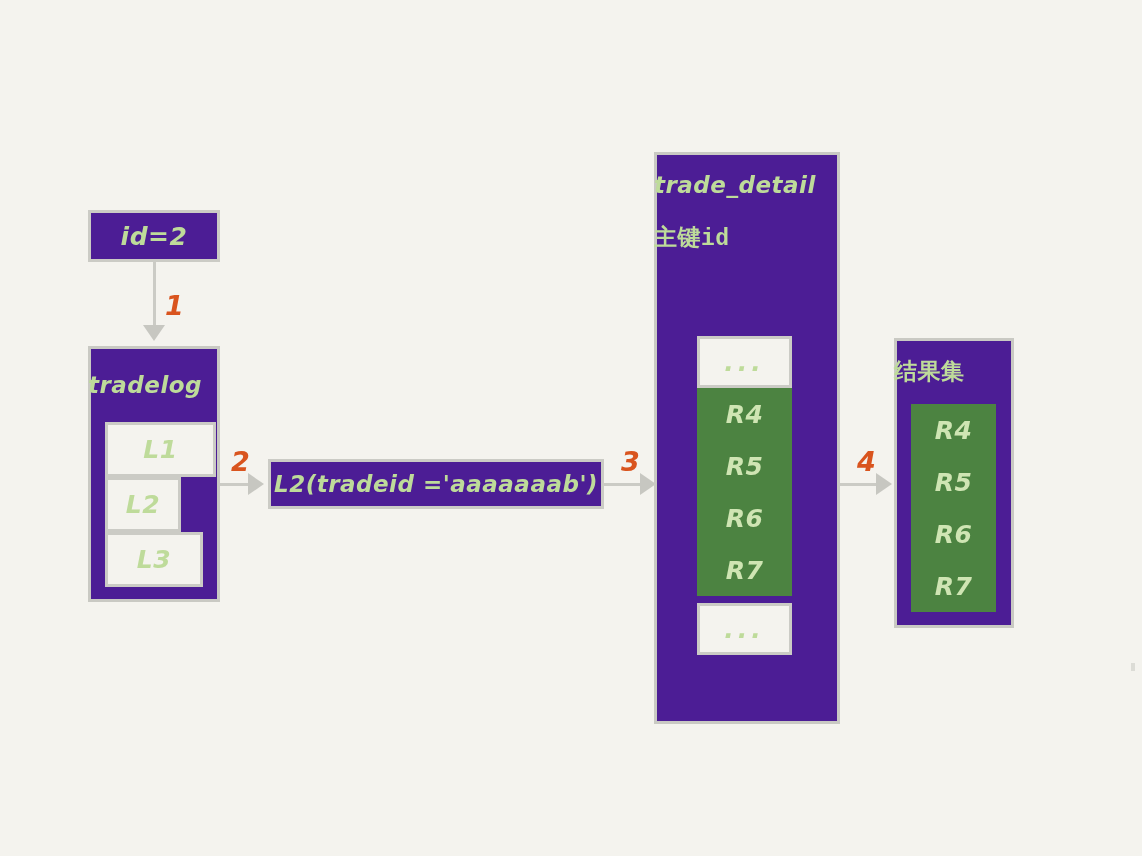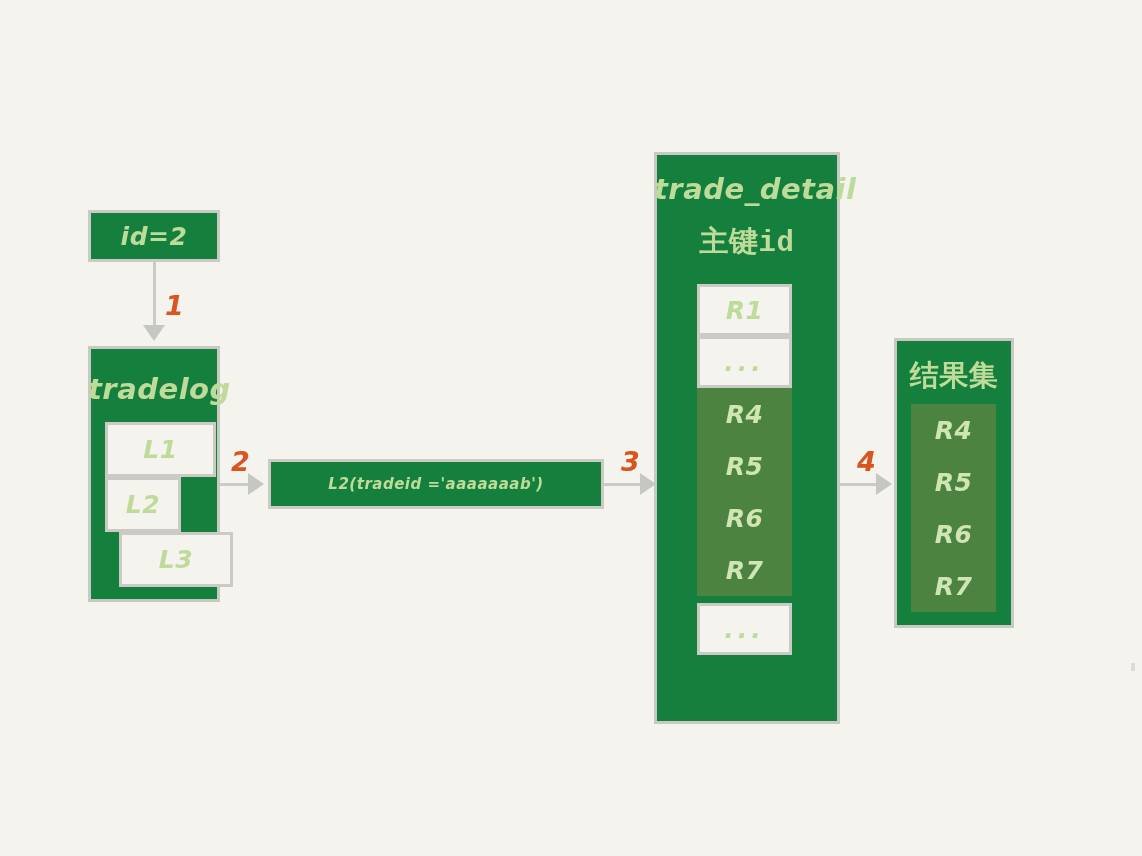--- a/index.html
+++ b/index.html
@@ -17,21 +17,21 @@
     height: 856px;
     background: #f4f3ee;
     overflow: hidden;
   }
 
   
   .box {
     position: absolute;
     box-sizing: border-box;
     border: 3px solid #cbcbc5;
-    background: #15803d;
+    background: #4c1d95;
   }
   .outer-box {
     border-color: #c9c9c3;
   }
   .cell {
     position: absolute;
     box-sizing: border-box;
     border: 3px solid #cbcbc5;
     background: #f4f3ee;
     display: flex;
@@ -51,22 +51,22 @@
     font-weight: bold;
     letter-spacing: 0.5px;
     white-space: nowrap;
     user-select: none;
   }
   .hand.on-green {
     color: #cfe5b3;
   }
   .title-text {
     position: absolute;
-    text-align: center;
-    font-size: 29px;
+    text-align: left;
+    font-size: 23px;
   }
   .cell-text {
     font-size: 25px;
   }
   .dots {
     font-size: 25px;
     letter-spacing: 4px;
   }
 
   
@@ -125,45 +125,42 @@
 
   <div class="box outer-box" style="left:88px; top:346px; width:132px; height:256px;"></div>
   <div class="hand title-text" style="left:88px; top:372px; width:110px;">tradelog</div>
 
   <div class="cell" style="left:105px; top:422px; width:111px; height:55px;">
     <span class="hand cell-text">L1</span>
   </div>
   <div class="cell" style="left:105px; top:477px; width:76px; height:55px;">
     <span class="hand cell-text">L2</span>
   </div>
-  <div class="cell" style="left:119px; top:532px; width:114px; height:55px;">
+  <div class="cell" style="left:105px; top:532px; width:98px; height:55px;">
     <span class="hand cell-text">L3</span>
   </div>
 
   <div class="conn conn-h" style="left:220px; top:483px; width:30px;"></div>
   <div class="arrow-head arrow-right" style="left:248px; top:473px;"></div>
   <div class="step-num" style="left:231px; top:446px;">2</div>
 
   <div class="box" style="left:268px; top:459px; width:336px; height:50px;">
     <div class="hand" style="position:absolute; left:0; top:0; width:100%; height:100%;
                 display:flex; align-items:center; justify-content:center;
-                font-size:15px;">L2(tradeid ='aaaaaaab')</div>
+                font-size:23px;">L2(tradeid ='aaaaaaab')</div>
   </div>
 
   <div class="conn conn-h" style="left:604px; top:483px; width:48px;"></div>
   <div class="arrow-head arrow-right" style="left:640px; top:473px;"></div>
   <div class="step-num" style="left:621px; top:446px;">3</div>
 
   <div class="box outer-box" style="left:654px; top:152px; width:186px; height:572px;"></div>
   <div class="hand title-text" style="left:654px; top:172px; width:186px;">trade_detail</div>
   <div class="hand title-text" style="left:654px; top:222px; width:186px; font-style:normal;font-family:Liberation Mono, monospace;">主键id</div>
 
-  <div class="cell" style="left:697px; top:284px; width:95px; height:52px;">
-    <span class="hand cell-text">R1</span>
-  </div>
   <div class="cell" style="left:697px; top:336px; width:95px; height:52px;">
     <span class="hand dots">...</span>
   </div>
   <div class="cell green" style="left:697px; top:388px; width:95px; height:52px;">
     <span class="hand on-green cell-text">R4</span>
   </div>
   <div class="cell green" style="left:697px; top:440px; width:95px; height:52px;">
     <span class="hand on-green cell-text">R5</span>
   </div>
   <div class="cell green" style="left:697px; top:492px; width:95px; height:52px;">

